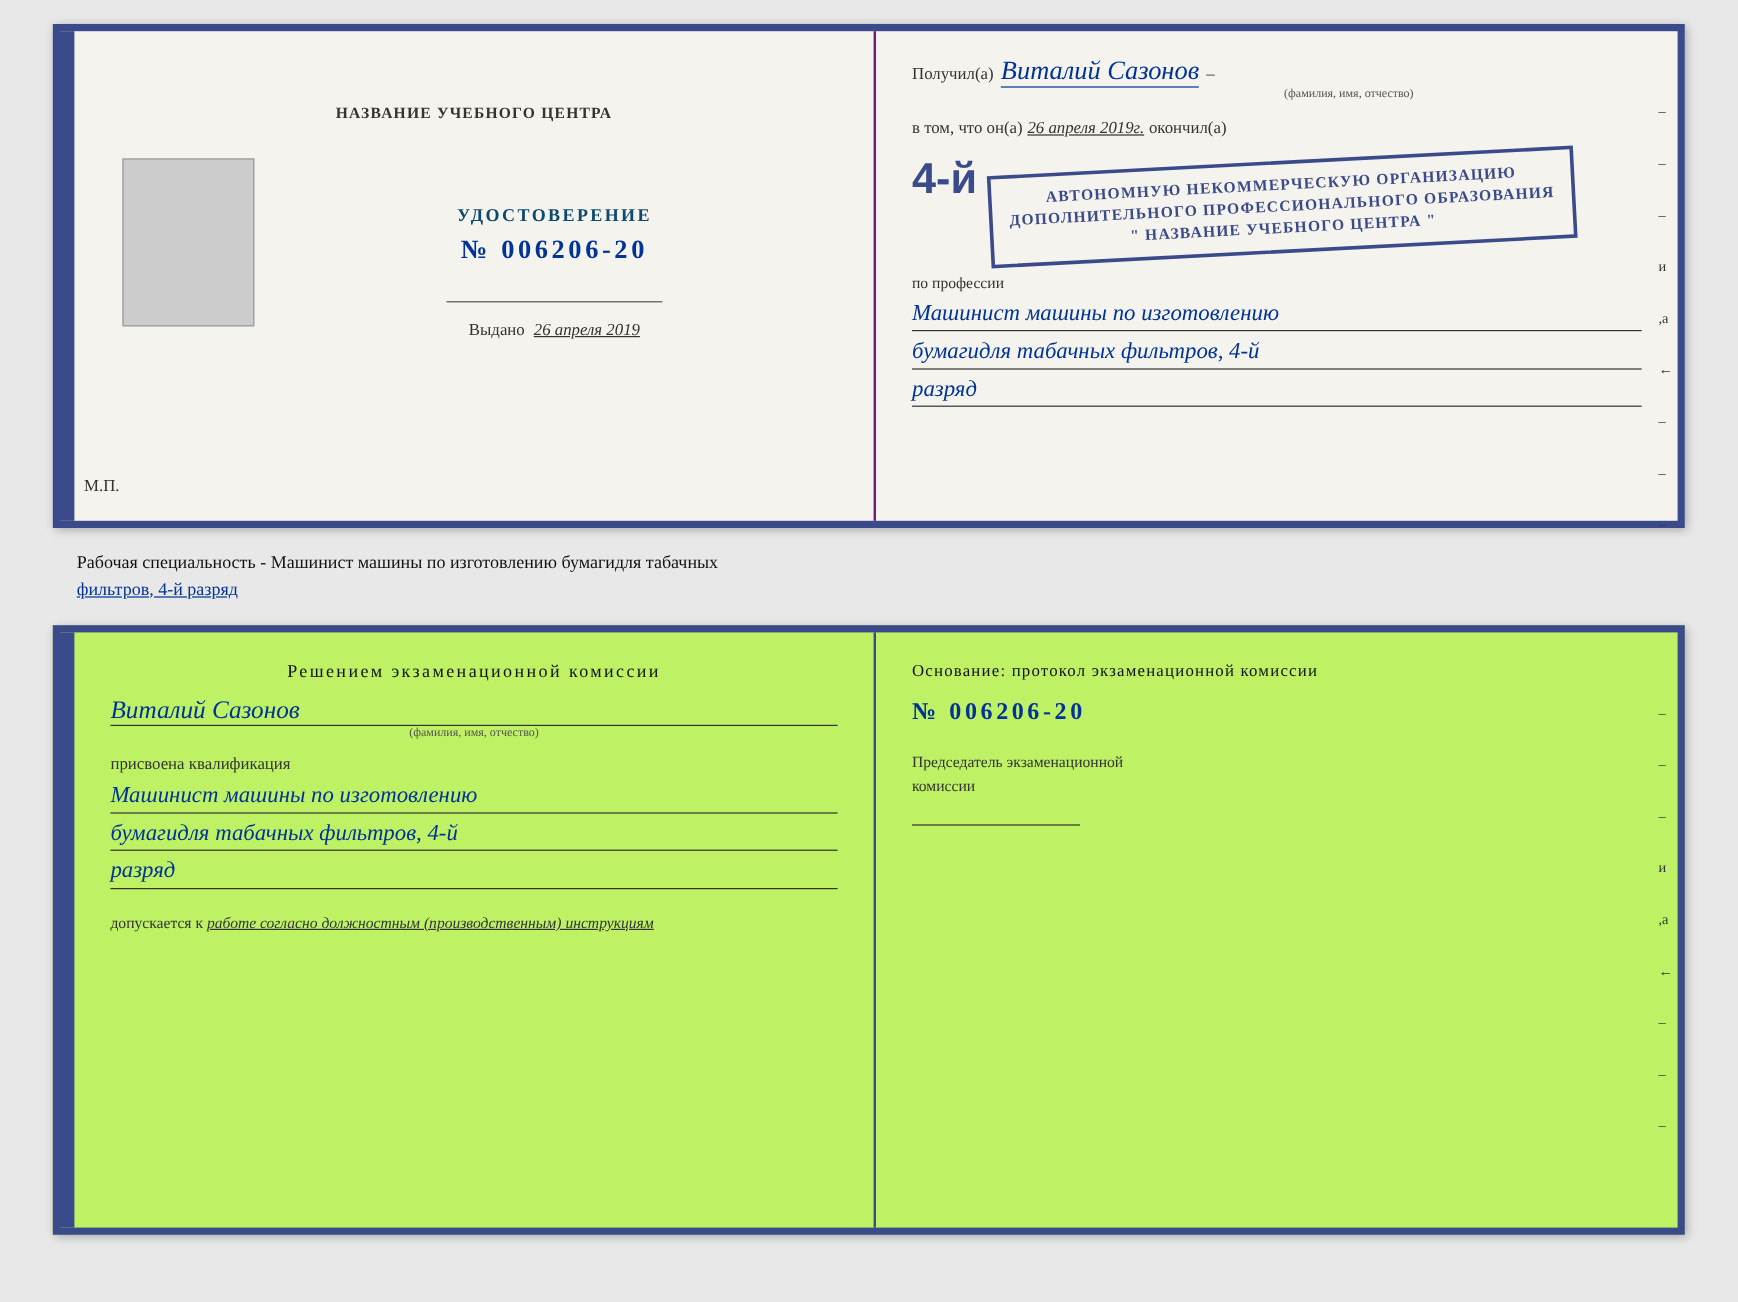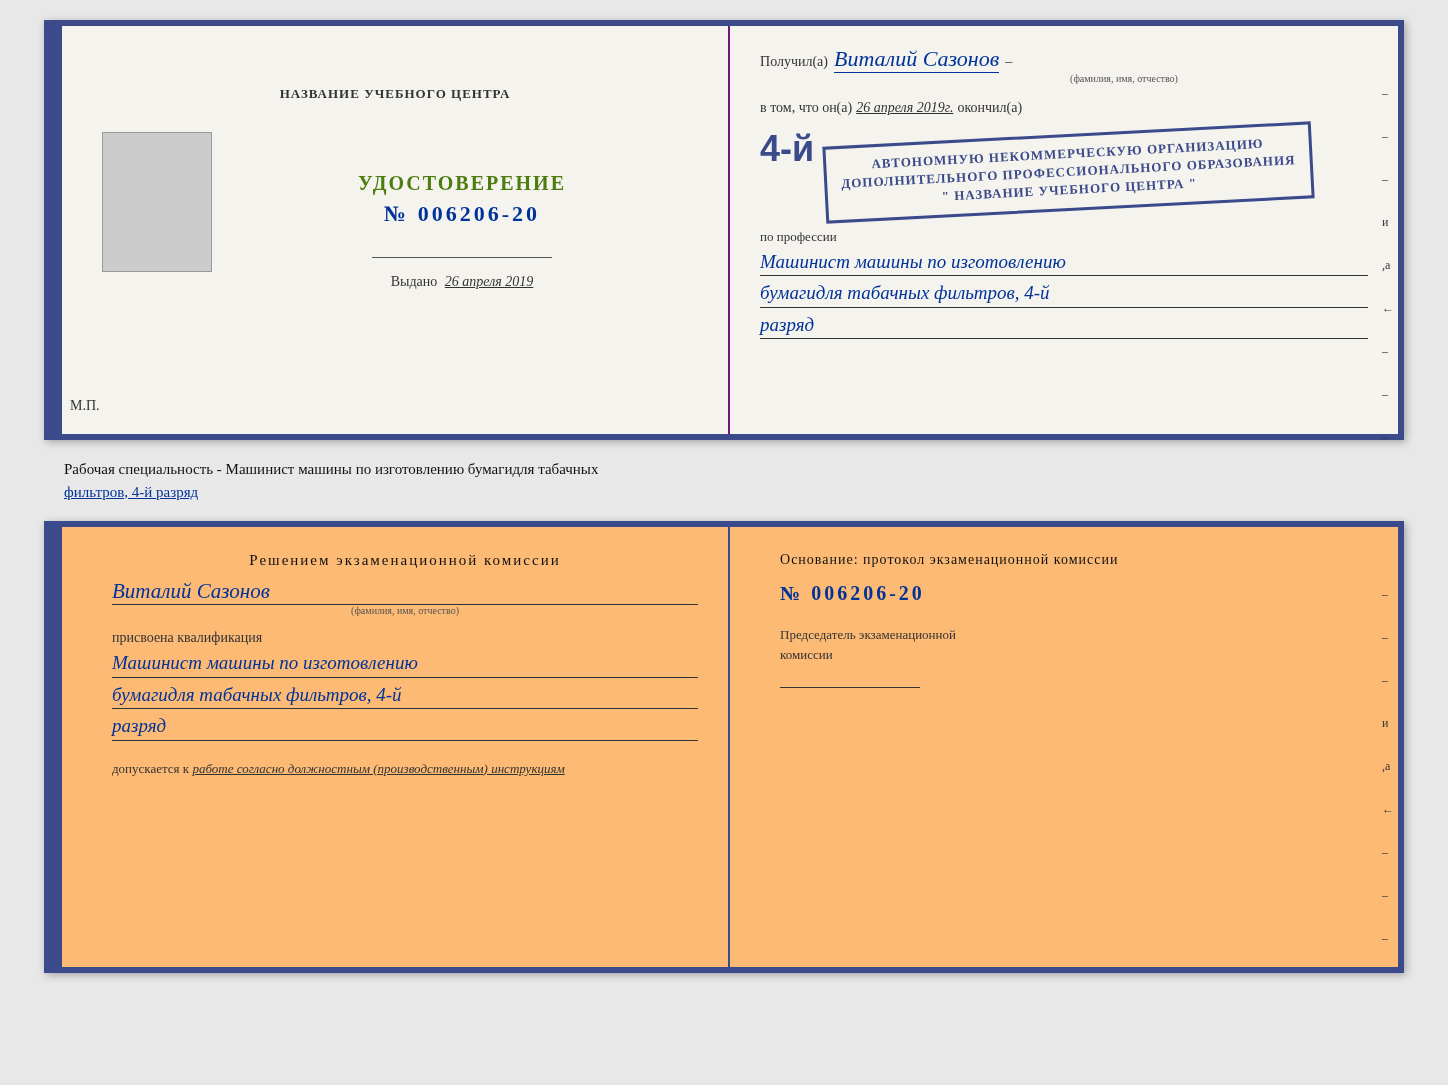--- a/index.html
+++ b/index.html
@@ -62,26 +62,26 @@
       width: 110px;
       height: 140px;
       background: #ccc;
       border: 1px solid #999;
       margin: 20px 0 0 0;
       align-self: flex-start;
       margin-left: 10px;
     }
 
     .udost-title {
-      font-size: 20px;
+      font-size: 15px;
       font-weight: bold;
       letter-spacing: 2px;
       text-align: center;
       margin-top: 20px;
-      color: #4d7c0f;
+      color: #0c4a6e;
     }
 
     .udost-number {
       font-size: 22px;
       font-weight: bold;
       color: #003399;
       letter-spacing: 3px;
       text-align: center;
       margin-top: 6px;
     }
@@ -189,27 +189,26 @@
     }
 
     .middle-text .underline-text {
       text-decoration: underline;
       color: #003399;
     }
 
     
     .document-bottom {
       width: 1360px;
-      height: 452px;
-      background: #fdba74;
+      height: 508px;
+      background: #bef264;
       border: 6px solid #3a4a8a;
       display: flex;
       position: relative;
       box-shadow: 2px 2px 8px rgba(0,0,0,0.3);
-      gap: 20px;
     }
 
     .doc-bottom-left {
       width: 50%;
       padding: 25px 30px;
       border-right: 2px solid #3a4a8a;
     }
 
     .doc-bottom-right {
       width: 50%;

